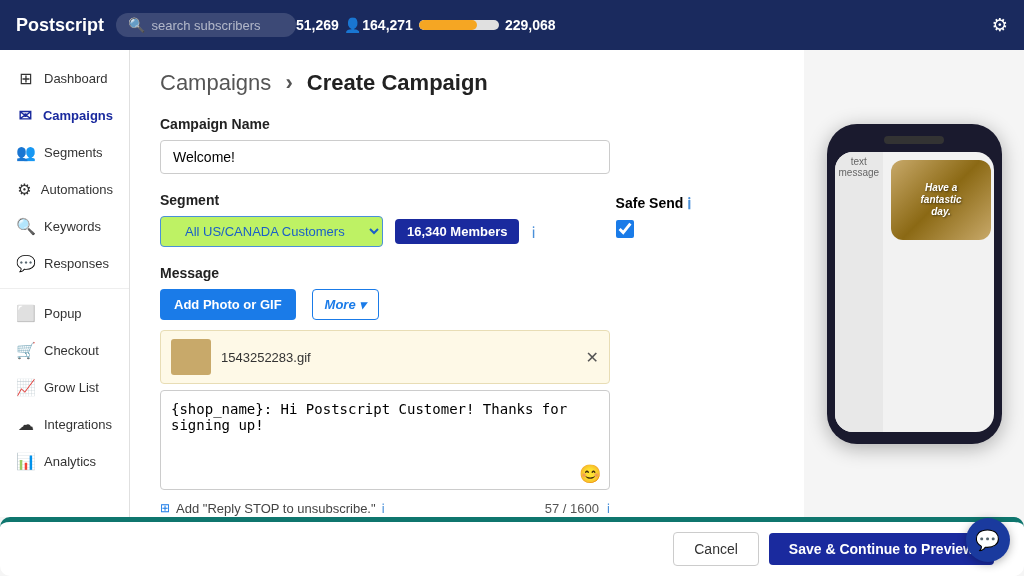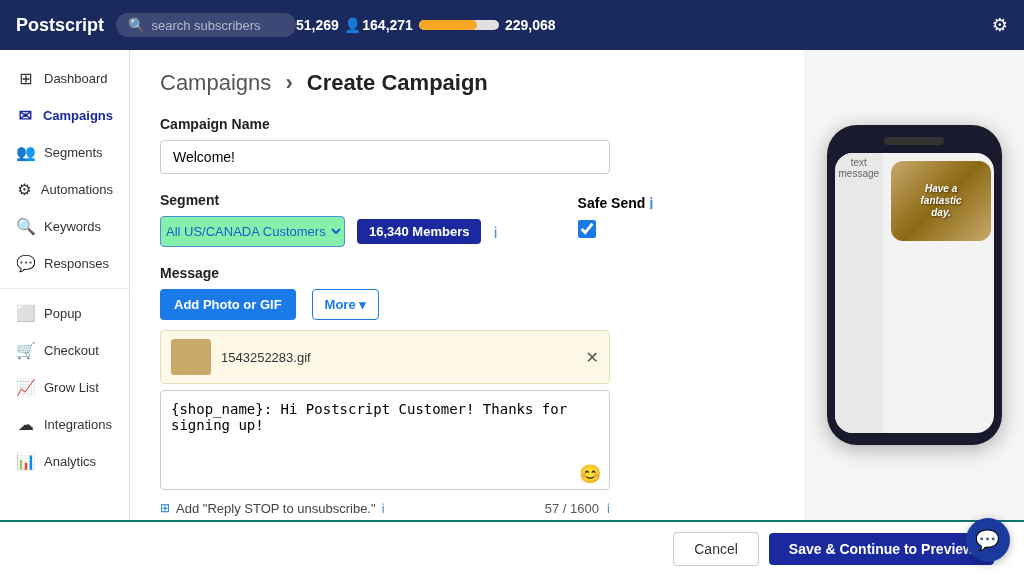--- a/index.html
+++ b/index.html
@@ -120,26 +120,26 @@
       outline: none;
     }
 
     .segment-row {
       display: flex;
       align-items: center;
       gap: 12px;
       flex-wrap: wrap;
     }
     .segment-select {
-      padding: 6px 1px;
+      padding: 6px 20px;
       border: 1px solid #4a90d9;
       border-radius: 4px;
       font-size: 13px;
       color: #1a5fc8;
-      background: #86efac;
+      background: #bef264;
       cursor: pointer;
     }
     .members-badge {
       background: #1a2a9e;
       color: white;
       padding: 5px 12px;
       border-radius: 4px;
       font-size: 13px;
       font-weight: 600;
     }
@@ -182,20 +182,21 @@
       color: #1a7be8;
       border: 1px solid #1a7be8;
       padding: 7px 12px;
       border-radius: 4px;
       font-size: 13px;
       cursor: pointer;
       font-weight: 600;
       display: flex;
       align-items: flex-start;
       gap: 4px;
+      font-style: italic;
     }
 
     .gif-attachment {
       display: flex;
       align-items: center;
       background: #fef9e7;
       border: 1px solid #e8ddb5;
       border-radius: 4px;
       padding: 8px 10px;
       max-width: 450px;
@@ -338,27 +339,28 @@
       padding: 5px 7px;
       font-size: 8px;
       color: #333;
       max-width: 130px;
       align-self: flex-start;
     }
 
     
     .bottom-bar {
       background: white;
-      border-top: 2px solid #0f766e;
+      border-top: 5px solid #0f766e;
       padding: 10px 30px;
       display: flex;
       justify-content: flex-end;
       gap: 10px;
       align-items: center;
       flex-shrink: 0;
+      border-radius: 10px;
     }
     .btn-cancel {
       background: white;
       color: #333;
       border: 1px solid #ccc;
       padding: 8px 20px;
       border-radius: 4px;
       font-size: 14px;
       cursor: pointer;
     }

